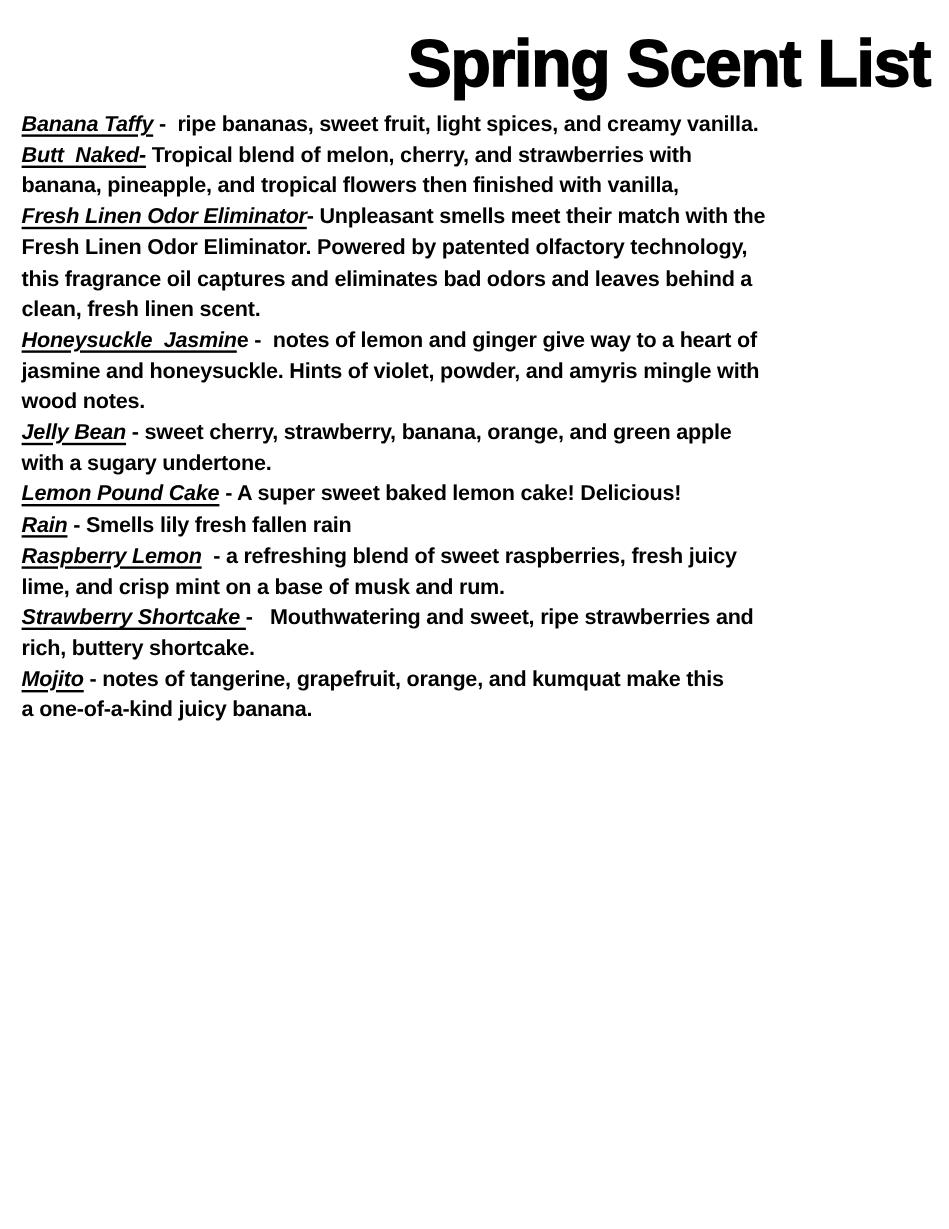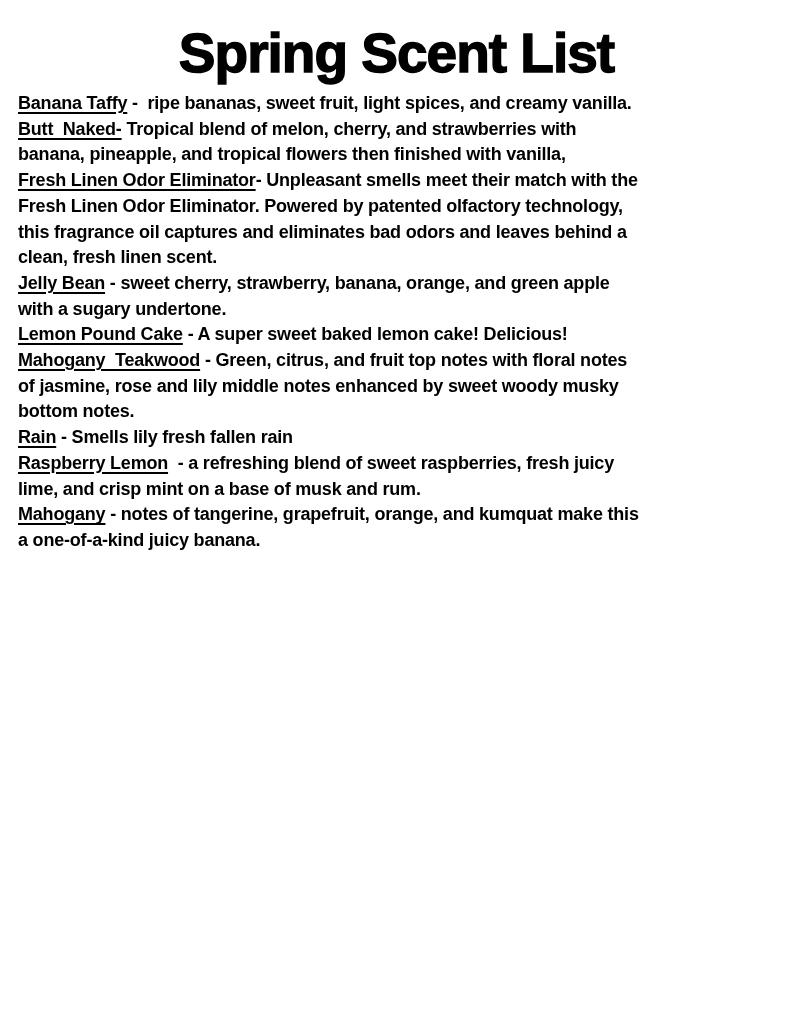--- a/index.html
+++ b/index.html
@@ -16,21 +16,21 @@
   }
   .page {
     width: 791px;
     height: 1024px;
     box-sizing: border-box;
     padding: 0 16px 0 18px;
     background: #ffffff;
   }
   .doc-title {
     margin: 26px 0 10px 0;
-    text-align: center;
+    text-align: right;
     font-family: "Liberation Sans", sans-serif;
     font-weight: 900;
     font-size: 55px;
     line-height: 1;
     letter-spacing: -1px;
     color: #000000;
     -webkit-text-stroke: 1.4px #000000;
   }
   .scent-list {
     margin: 0;
@@ -44,41 +44,44 @@
     font-size: 18px;
     line-height: 25.7px;
     letter-spacing: -0.2px;
     color: #000000;
     white-space: pre;
   }
   .scent-name {
     text-decoration: underline;
     text-decoration-thickness: 2px;
     text-underline-offset: 3px;
+    font-style: italic;
   }
 </style>
 </head>
 <body>
 
 <div class="page">
   <h1 class="doc-title">Spring Scent List</h1>
 
   <div class="scent-list">
     <p class="scent"><span class="scent-name">Banana Taffy</span><span class="scent-desc"> -  ripe bananas, sweet fruit, light spices, and creamy vanilla.</span></p>
     <p class="scent"><span class="scent-name">Butt  Naked-</span><span class="scent-desc"> Tropical blend of melon, cherry, and strawberries with
 banana, pineapple, and tropical flowers then finished with vanilla,</span></p>
     <p class="scent"><span class="scent-name">Fresh Linen Odor Eliminator</span><span class="scent-desc">- Unpleasant smells meet their match with the
 Fresh Linen Odor Eliminator. Powered by patented olfactory technology,
 this fragrance oil captures and eliminates bad odors and leaves behind a
 clean, fresh linen scent.</span></p>
+    <p class="scent"><span class="scent-name">Honeysuckle  Jasmin</span><span class="scent-desc">e -  notes of lemon and ginger give way to a heart of
+jasmine and honeysuckle. Hints of violet, powder, and amyris mingle with
+wood notes.</span></p>
     <p class="scent"><span class="scent-name">Jelly Bean</span><span class="scent-desc"> - sweet cherry, strawberry, banana, orange, and green apple
 with a sugary undertone.</span></p>
     <p class="scent"><span class="scent-name">Lemon Pound Cake</span><span class="scent-desc"> - A super sweet baked lemon cake! Delicious!</span></p>
-    <p class="scent"><span class="scent-name">Mahogany  Teakwood</span><span class="scent-desc"> - Green, citrus, and fruit top notes with floral notes
-of jasmine, rose and lily middle notes enhanced by sweet woody musky
-bottom notes.</span></p>
     <p class="scent"><span class="scent-name">Rain</span><span class="scent-desc"> - Smells lily fresh fallen rain</span></p>
     <p class="scent"><span class="scent-name">Raspberry Lemon</span><span class="scent-desc">  - a refreshing blend of sweet raspberries, fresh juicy
 lime, and crisp mint on a base of musk and rum.</span></p>
-    <p class="scent"><span class="scent-name">Mahogany</span><span class="scent-desc"> - notes of tangerine, grapefruit, orange, and kumquat make this
+    <p class="scent"><span class="scent-name">Strawberry Shortcake </span><span class="scent-desc">-   Mouthwatering and sweet, ripe strawberries and
+rich, buttery shortcake.</span></p>
+    <p class="scent"><span class="scent-name">Mojito</span><span class="scent-desc"> - notes of tangerine, grapefruit, orange, and kumquat make this
 a one-of-a-kind juicy banana.</span></p>
   </div>
 </div>
 
 </body></html>

